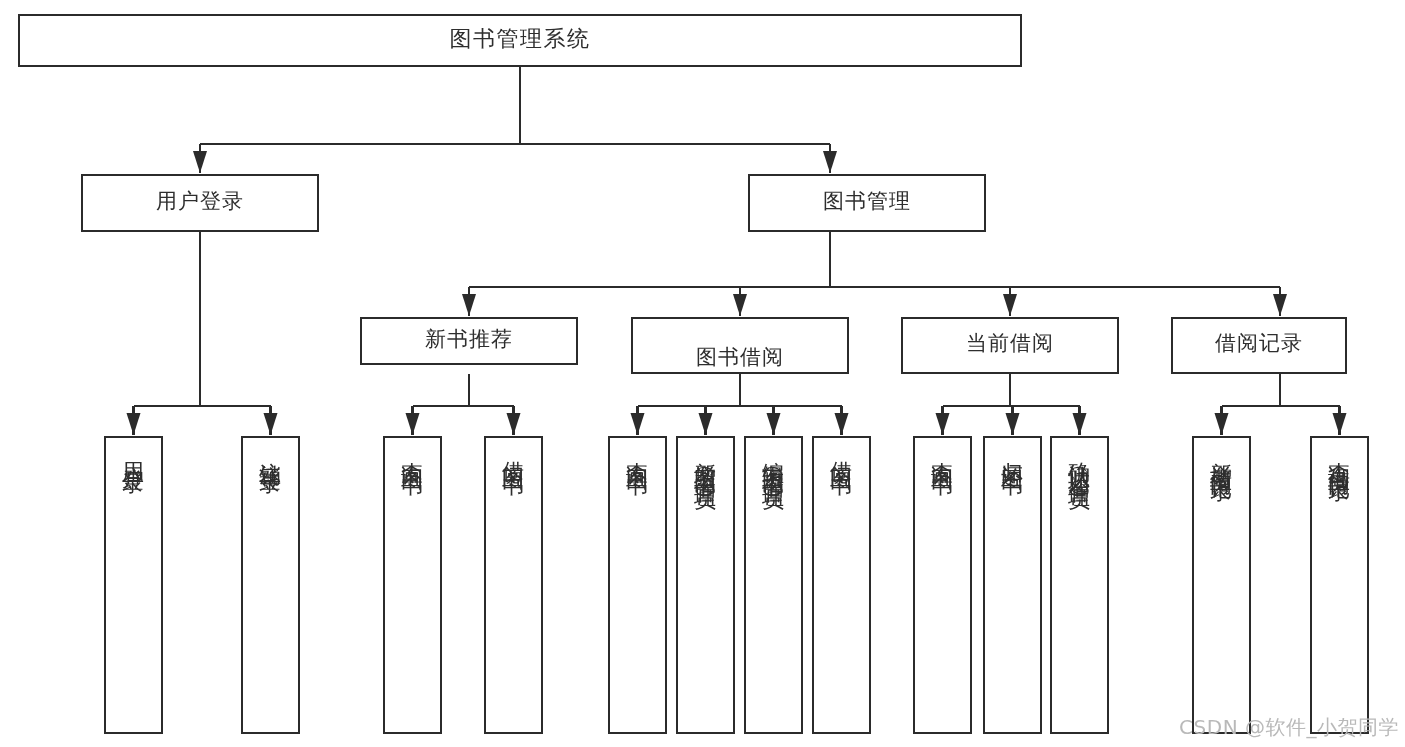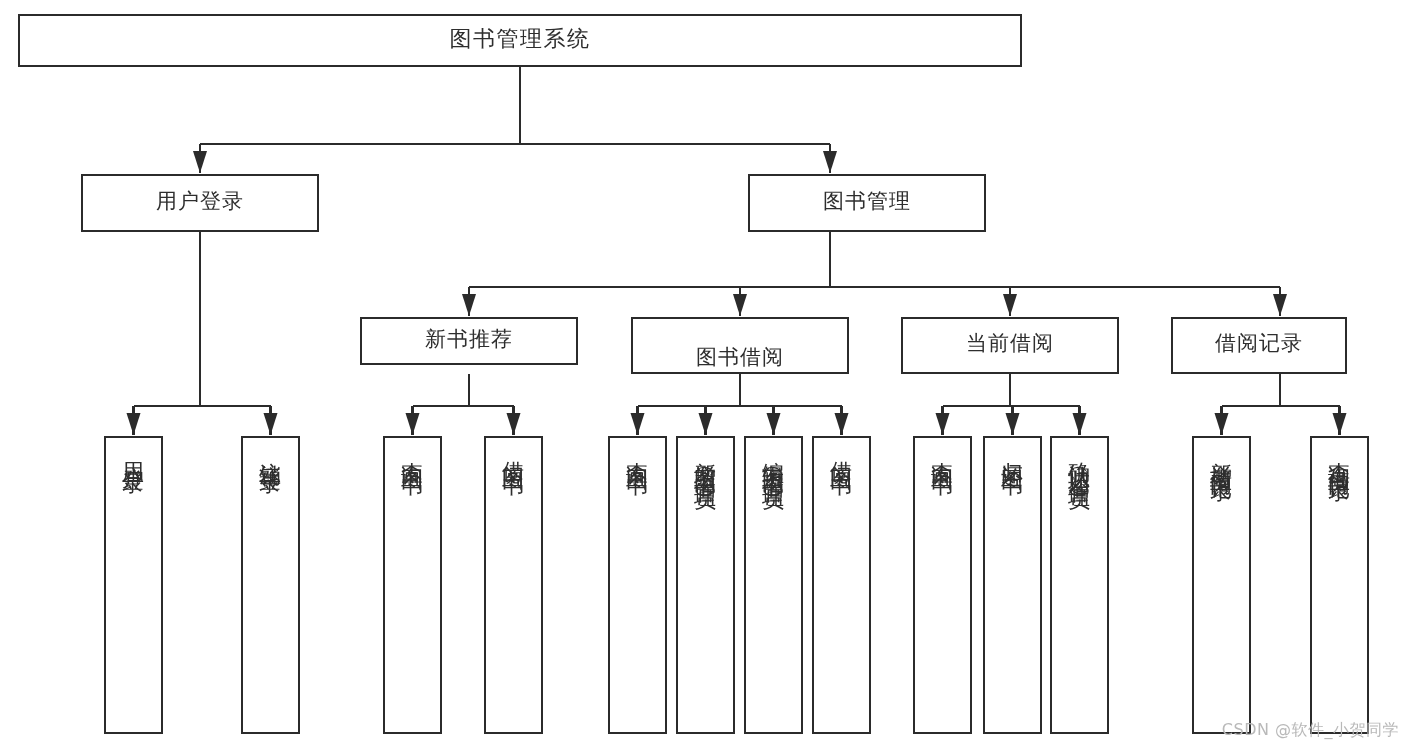--- a/index.html
+++ b/index.html
@@ -65,21 +65,21 @@
     font-size: 22px;
     line-height: 1.05;
     letter-spacing: 4px;
     text-align: start;
     height: auto;
   }
   #watermark {
     position: absolute;
     right: 6px;
     bottom: 6px;
-    font-size: 16px;
+    font-size: 20px;
     color: #b9b9b9;
     letter-spacing: 0.5px;
     white-space: nowrap;
     font-family: "DejaVu Sans", "Liberation Sans", sans-serif;
   }
 </style>
 </head>
 <body>
 
 <div id="canvas">

